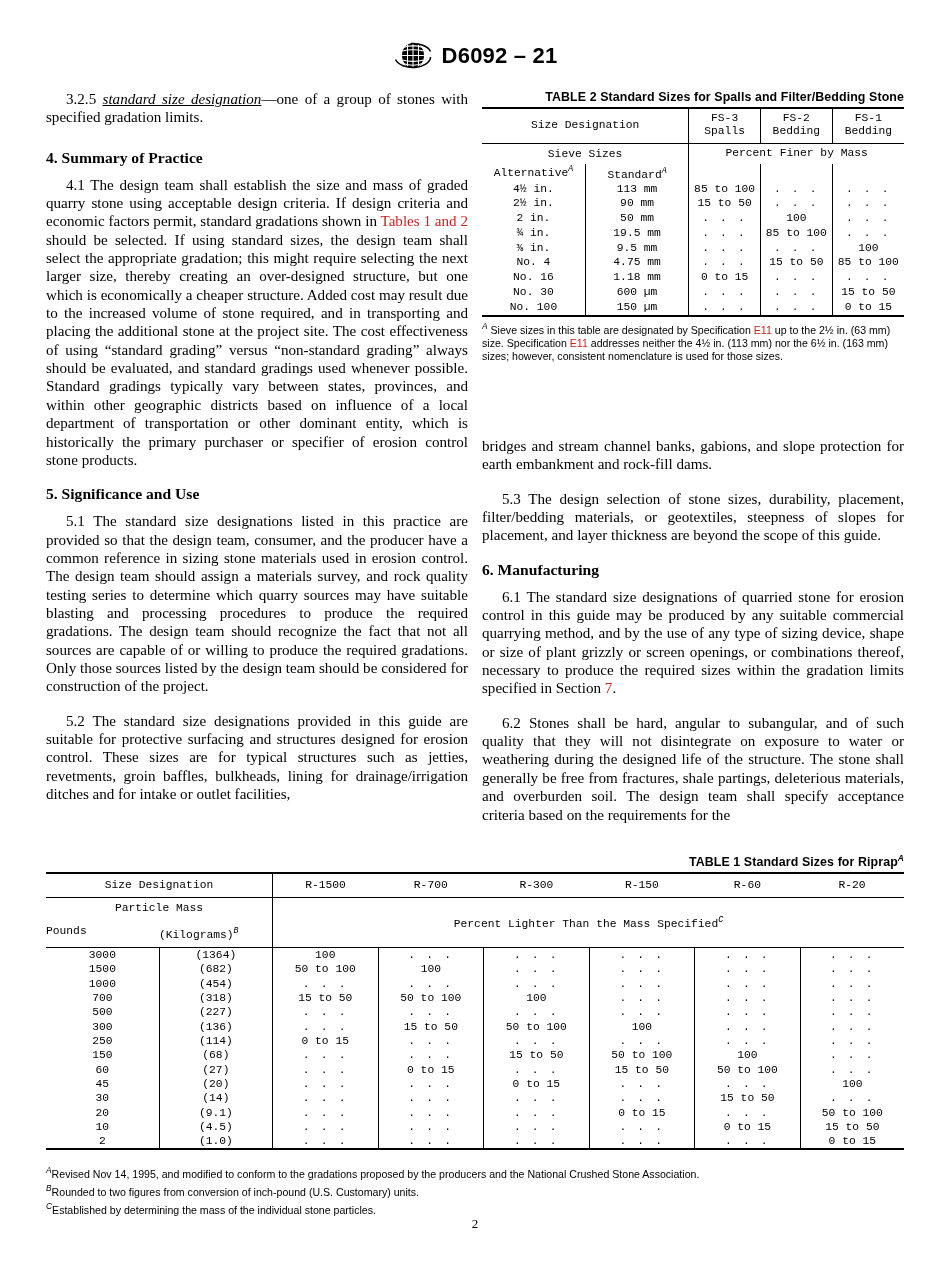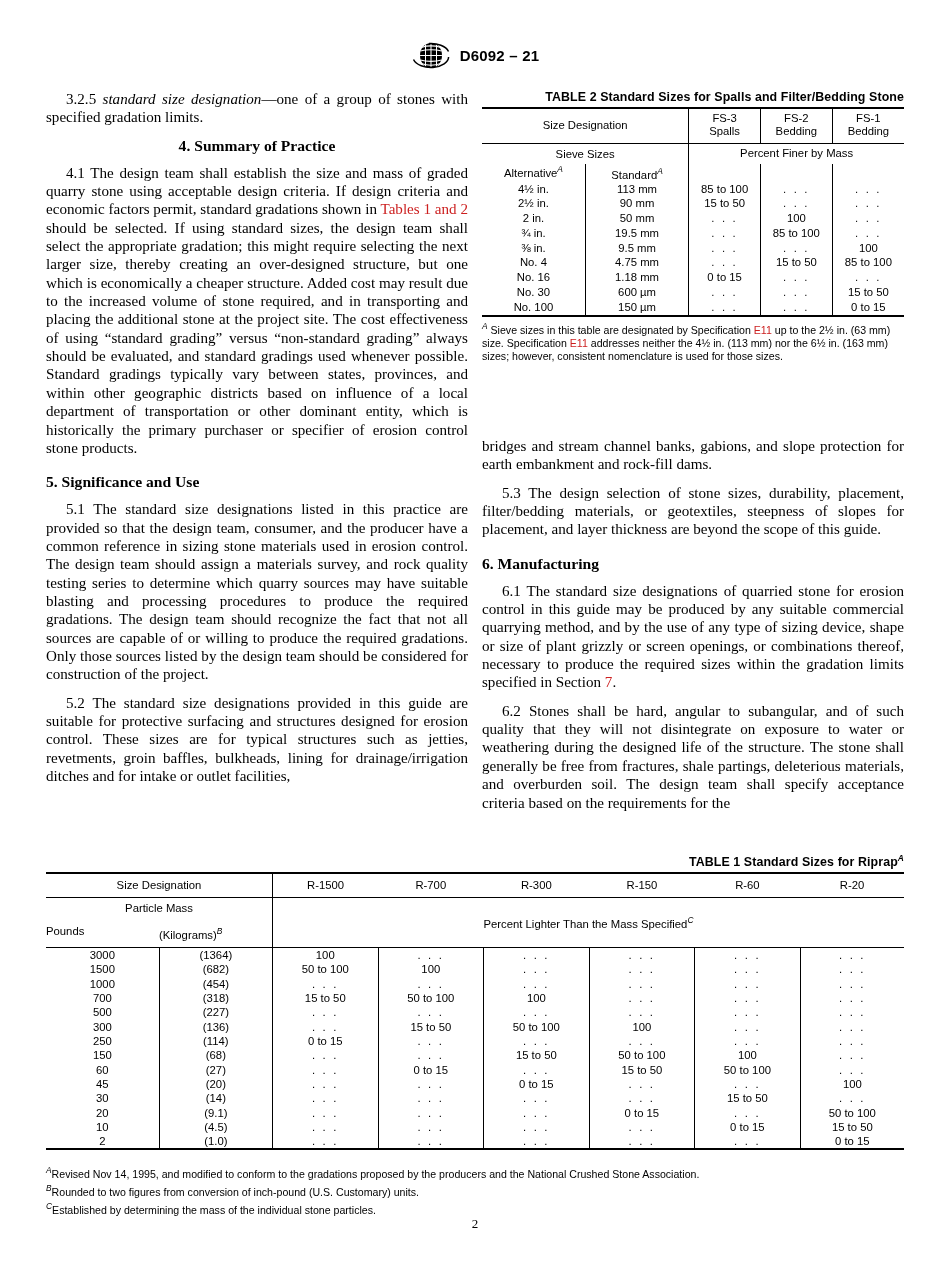--- a/index.html
+++ b/index.html
@@ -36,21 +36,21 @@
   }
   .astm-logo {
     display: inline-block;
     width: 40px;
     height: 27px;
     position: relative;
   }
   .astm-logo svg { display:block; }
   .doc-id {
     font-family: "Liberation Sans", sans-serif;
-    font-size: 15px;
+    font-size: 22px;
     font-weight: bold;
     letter-spacing: 0.2px;
     color: #000;
     text-align: center;
   }
 
   
   .col-left {
     position: absolute;
     left: 46px;
@@ -73,48 +73,48 @@
   p.body {
     margin: 0 0 0 0;
     font-size: 15.1px;
     line-height: 18.35px;
     text-align: justify;
     text-justify: inter-word;
     text-indent: 20px;
     hyphens: none;
   }
   p.body.cont { text-indent: 0; }
-  p.body + p.body { margin-top: 10px; }
+  p.body + p.body { margin-top: 16px; }
 
   h3.section {
     font-family: "Liberation Serif", serif;
     font-size: 15.6px;
     font-weight: bold;
     margin: 16px 0 9px 0;
     text-indent: 0;
   }
-  h3.section.first { margin-top: 10px; text-align: center; }
-
-  .ital { font-style: italic; }
+  h3.section.first { margin-top: 22px; }
+
+  .ital { font-style: italic; text-decoration: underline; }
   .lnk { color: #cc1f1f; }
 
   
   .tbl-wrap { font-family: "Liberation Sans", sans-serif; }
   .tbl-title {
     font-family: "Liberation Sans", sans-serif;
     font-size: 12.4px;
     font-weight: bold;
     text-align: right;
     margin-bottom: 3px;
     letter-spacing: 0.1px;
   }
   table.astm {
     border-collapse: collapse;
     width: 100%;
-    font-family: Liberation Sans, sans-serif;
+    font-family: Liberation Mono, monospace;
     font-size: 11.3px;
     color: #000;
   }
   table.astm td, table.astm th {
     padding: 0;
     font-weight: normal;
     text-align: center;
     vertical-align: middle;
   }
   .rule-top { border-top: 2.1px solid #000; }

